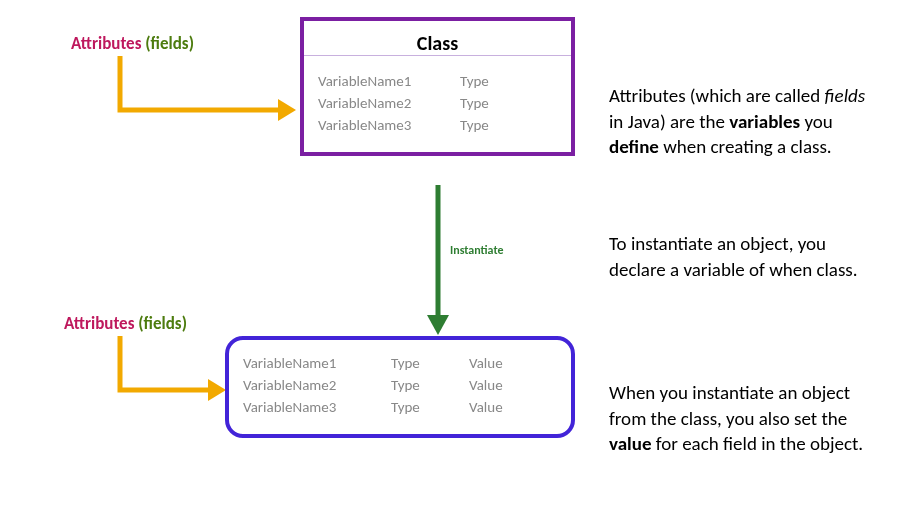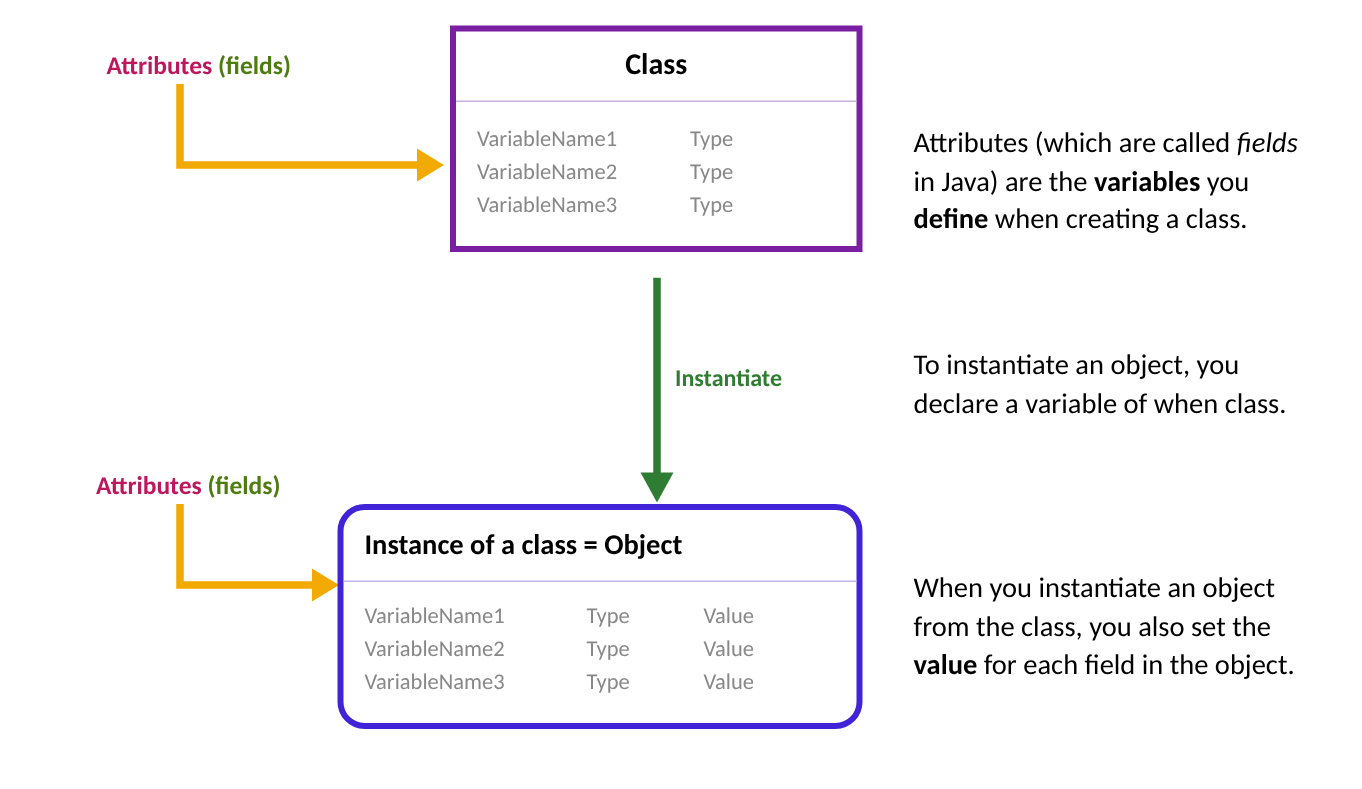--- a/index.html
+++ b/index.html
@@ -29,21 +29,21 @@
       left: 300px; top: 17px;
       width: 275px;
       border: 4px solid #7B1FA2;
       background: #fff;
     }
     .class-header {
       border-bottom: 1px solid #c8b0de;
       text-align: center;
       font-weight: 700;
       font-size: 20px;
-      padding: 10px 0 12px;
+      padding: 10px 0 0;
       color: #000;
     }
     .class-body { padding: 14px 14px 16px; }
     .row { display: flex; gap: 22px; font-size: 15px; color: #888; padding: 2px 0; }
     .row span:first-child { min-width: 120px; }
     .row span:nth-child(2) { min-width: 50px; }
 
     
     .obj-box {
       position: absolute;
@@ -61,21 +61,21 @@
       color: #000;
     }
     .obj-body { padding: 12px 14px 16px; }
     .orow { display: flex; gap: 28px; font-size: 15px; color: #888; padding: 2px 0; }
     .orow span:first-child { min-width: 120px; }
     .orow span:nth-child(2) { min-width: 50px; }
     .orow span:nth-child(3) { min-width: 50px; }
 
     
     .gvarrow { position: absolute; left: 426px; top: 185px; width: 24px; height: 150px; }
-    .instantiate-label { position: absolute; left: 450px; top: 243px; color: #2E7D32; font-weight: 700; font-size: 16px; }
+    .instantiate-label { position: absolute; left: 450px; top: 243px; color: #2E7D32; font-weight: 700; font-size: 12px; }
 
     
     .para { position: absolute; left: 609px; width: 270px; font-size: 19px; color: #000; line-height: 1.35; }
     .para-1 { top: 83px; }
     .para-2 { top: 231px; }
     .para-3 { top: 380px; }
     .i { font-style: italic; }
     .b { font-weight: 700; }
   </style>
 </head>
@@ -117,23 +117,20 @@
 <div class="attrib-label attrib-label-2">
   <span class="attrib-word">Attributes</span>
   <span class="attrib-paren">(fields)</span>
 </div>
 <svg class="yarrow yarrow-2" viewBox="0 0 110 66">
   <path d="M 4 0 L 4 54 L 92 54" stroke="#F2A900" stroke-width="5" fill="none"></path>
   <path d="M 92 43 L 110 54 L 92 65 Z" fill="#F2A900"></path>
 </svg>
 
 <div class="obj-box">
-  <div class="obj-header">
-    <span>Instance of a class</span><span> = </span><span>Object</span>
-  </div>
   <div class="obj-body">
     <div class="orow">
       <span>VariableName1</span>
       <span>Type</span>
       <span>Value</span>
     </div>
     <div class="orow">
       <span>VariableName2</span>
       <span>Type</span>
       <span>Value</span>

